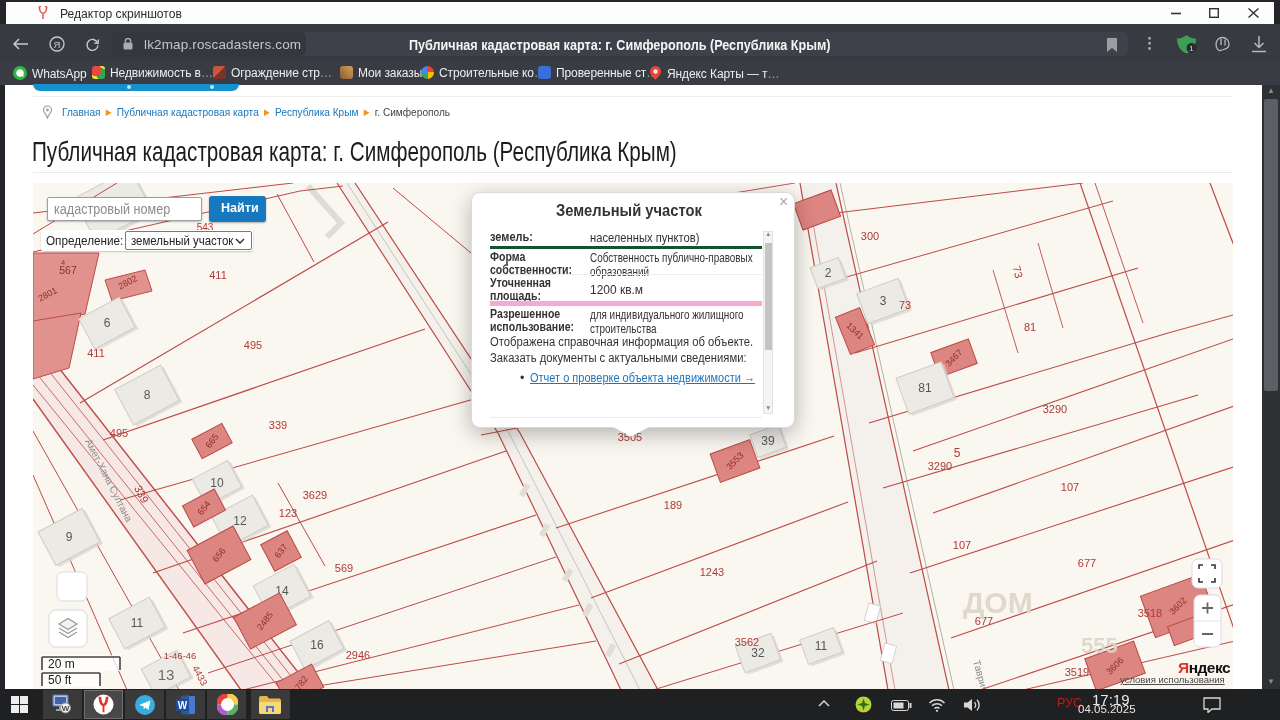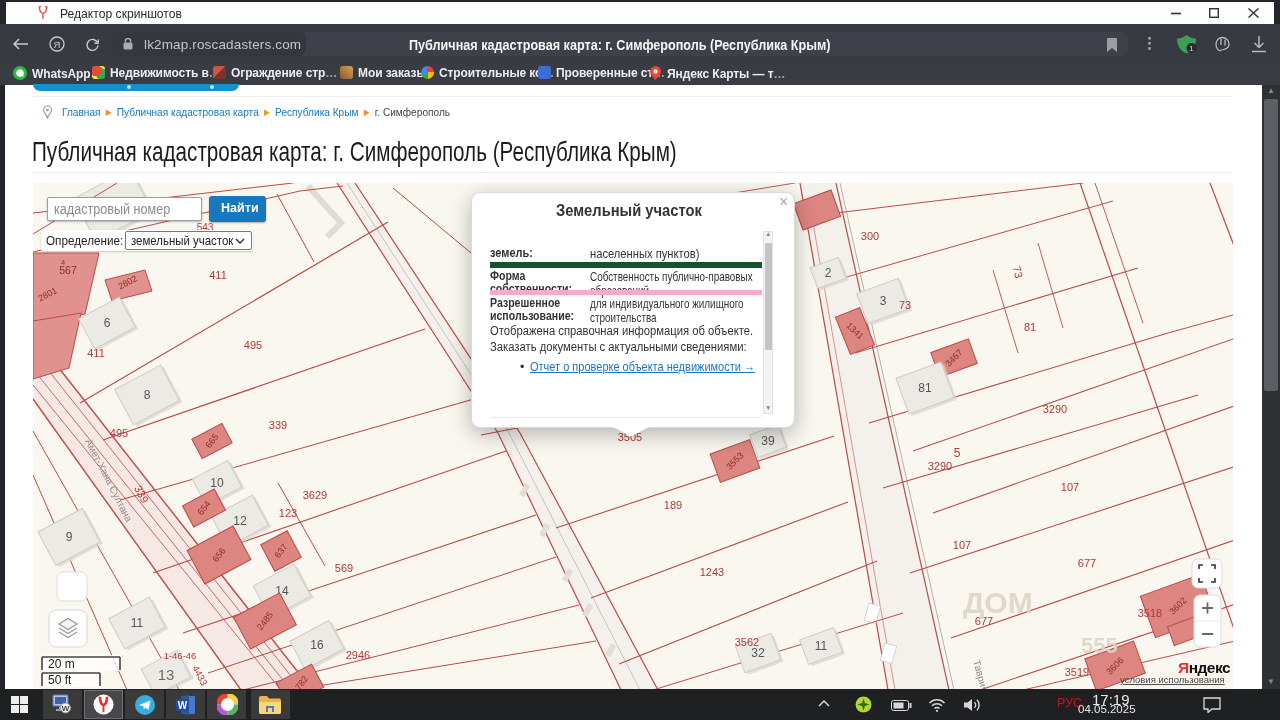--- a/index.html
+++ b/index.html
@@ -1,18 +1,18 @@
 <!DOCTYPE html>
 <html><head><meta charset="utf-8">
 <style>
 *{margin:0;padding:0;box-sizing:border-box}
 html,body{width:1280px;height:720px;overflow:hidden;font-family:"Liberation Sans",sans-serif}
 body{position:relative;background:#fff}
 .abs{position:absolute}
-.bm{position:absolute;top:66px;color:#eceef0;font-size:12px;font-weight:bold;white-space:nowrap;letter-spacing:-0.1px}
+.bm{position:absolute;top:66px;color:#eceef0;font-size:12px;font-weight:normal;white-space:nowrap;letter-spacing:-0.1px}
 .bmic{display:inline-block;width:13px;height:13px;border-radius:3px;vertical-align:-2px;margin-right:5px}
 .sep{color:#f59123;margin:0 6px;font-size:8.5px;vertical-align:1px}
 </style></head>
 <body>
 
 <div class="abs" style="left:0;top:0;width:1280px;height:720px;background:#23252b"></div>
 <div class="abs" style="left:6px;top:2px;width:1268px;height:22px;background:#fdfdfd"></div>
 <svg class="abs" style="left:37px;top:6px" width="12" height="13" viewBox="0 0 12 13">
     <path d="M6 13 V7.2 M6 7.2 C4.8 7.2 2.6 6.2 2.2 0.5 M6 7.2 C7.2 7.2 9.4 6.2 9.8 0.5 M2.2 0.5 H4.0 M9.8 0.5 H8.0" stroke="#e25a50" stroke-width="1.5" fill="none"></path>
   </svg>
@@ -365,29 +365,33 @@
 <svg class="abs" style="left:235px;top:238px" width="10" height="6">
     <path d="M1 1 L5 5 L9 1" stroke="#333" stroke-width="1.5" fill="none"></path>
   </svg>
 
 <div class="abs" style="left:471px;top:192px;width:324px;height:236px;background:#fff;border:1px solid #dadada;border-radius:9px;box-shadow:0 6px 22px rgba(0,0,0,.28)"></div>
 <svg class="abs" style="left:613px;top:427px" width="36" height="10">
     <path d="M0 0 L18 9.5 L36 0 z" fill="#fff"></path>
   </svg>
 <span class="abs" style="left:779px;top:193px;color:#a8a8a8;font-size:16px">×</span>
 <span class="abs" style="left:556px;top:202px;font-size:16px;font-weight:bold;color:#333;transform:scale(0.92,1);transform-origin:0 0">Земельный участок</span>
-<div class="abs" style="left:490px;top:244px;width:272px;height:183px;overflow:hidden;font-size:12.5px;color:#333">
+<div class="abs" style="left:490px;top:228px;width:272px;height:183px;overflow:hidden;font-size:12.5px;color:#333">
   <div style="position:absolute;left:0;top:0;width:100%">
     <div style="position:relative;height:18px">
         <b style="position:absolute;left:0;top:2px;transform:scale(0.88,1);transform-origin:0 0">земель:</b>
         <span style="position:absolute;left:100px;top:2px;font-size:13px;white-space:nowrap;transform:scale(0.86,1);transform-origin:0 0">населенных пунктов)</span>
       </div>
-    <div style="border-top:6px solid #14532d;position:relative;height:28px">
+    <div style="border-top:3px solid #14532d;position:relative;height:28px">
         <b style="position:absolute;left:0;top:2px;font-size:12px;line-height:12.5px;transform:scale(0.88,1);transform-origin:0 0">Форма<br>собственности:</b>
         <span style="position:absolute;left:100px;top:2px;font-size:13px;line-height:14px;width:216px;transform:scale(0.76,1);transform-origin:0 0">Собственность публично-правовых образований</span>
+      </div>
+    <div style="border-top:1px solid #ececec;position:relative;height:27px">
+        <b style="position:absolute;left:0;top:2px;font-size:12px;line-height:12.5px;transform:scale(0.88,1);transform-origin:0 0">Уточненная<br>площадь:</b>
+        <span style="position:absolute;left:100px;top:7px;font-size:13px;transform:scale(0.92,1);transform-origin:0 0">1200 кв.м</span>
       </div>
     <div style="border-top:5px solid #f9a8d4;position:relative;height:30px">
         <b style="position:absolute;left:0;top:2px;font-size:12px;line-height:12.5px;transform:scale(0.88,1);transform-origin:0 0">Разрешенное<br>использование:</b>
         <span style="position:absolute;left:100px;top:2px;font-size:13px;line-height:14px;width:216px;transform:scale(0.76,1);transform-origin:0 0">для индивидуального жилищного строительства</span>
       </div>
     <div style="position:relative;height:32px;margin-top:4px;line-height:15.5px;white-space:nowrap;transform:scale(0.9,1);transform-origin:0 0">Отображена справочная информация об объекте.<br>Заказать документы с актуальными сведениями:</div>
     <div style="position:relative;margin-top:4px;padding-left:40px;color:#1a74c0"><span style="position:absolute;left:30px;color:#333">•</span><span style="text-decoration:underline;white-space:nowrap;display:inline-block;transform:scale(0.88,1);transform-origin:0 0">Отчет о проверке объекта недвижимости →</span></div>
   </div>
 </div>
 <div class="abs" style="left:763px;top:231px;width:10px;height:183px;background:#f4f4f4;border:1px solid #e2e2e2"></div>

